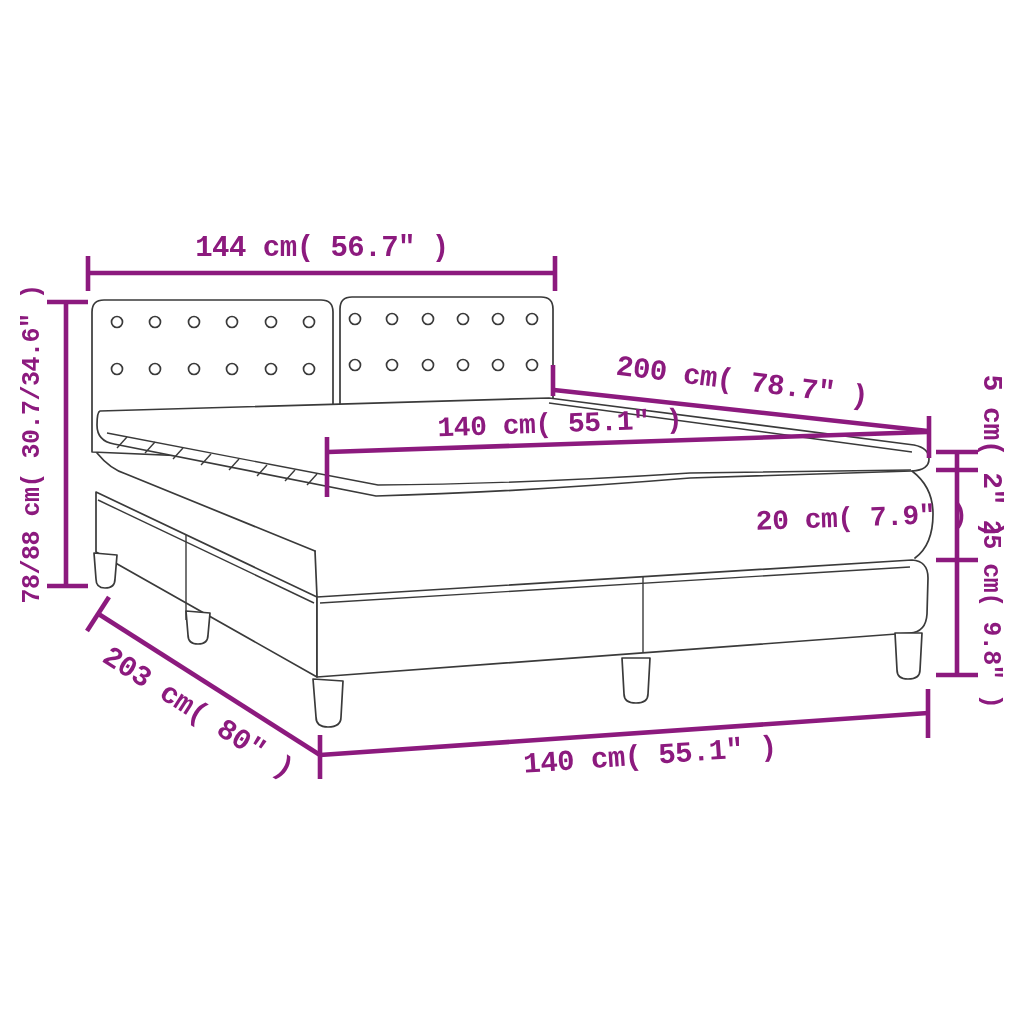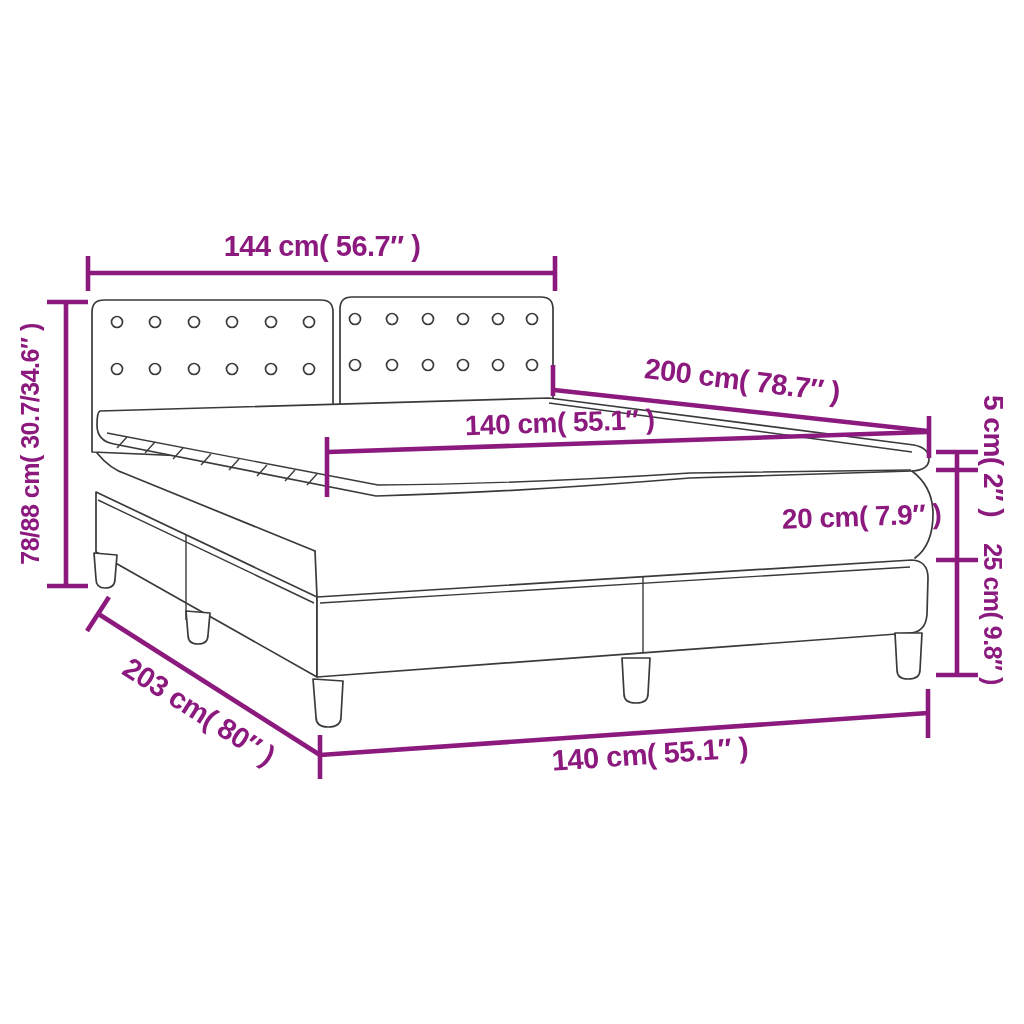--- a/index.html
+++ b/index.html
@@ -1,17 +1,17 @@
 <!DOCTYPE html>
 <html style="--dim: #8c1a7e; --line: #3a3a3a; --bg: #ffffff;"><head>
 <meta charset="utf-8">
 <style>
   html,body{margin:0;padding:0;background:#ffffff;}
   .stage{position:relative;width:1024px;height:1024px;background:var(--bg,#fff);overflow:hidden;
-         font-family:Liberation Sans, sans-serif;}
+         font-family:Liberation Mono, monospace;}
   svg{position:absolute;left:0;top:0;}
   .outline{fill:#ffffff;stroke:var(--line,#3a3a3a);stroke-width:1.7;stroke-linejoin:round;}
   .stroke{fill:none;stroke:var(--line,#3a3a3a);stroke-width:1.7;stroke-linejoin:round;stroke-linecap:round;}
   .thin{fill:none;stroke:var(--line,#3a3a3a);stroke-width:1.4;}
   .btn{fill:#ffffff;stroke:var(--line,#3a3a3a);stroke-width:1.7;}
   .dim{fill:none;stroke:var(--dim,#8c1a7e);stroke-width:4.6;stroke-linecap:butt;}
   .dimlabel{fill:var(--dim,#8c1a7e);font-weight:bold;font-size:28px;letter-spacing:-0.5px;}
   .f26{font-size:25px;}
   .f29{font-size:29px;}
 </style>

